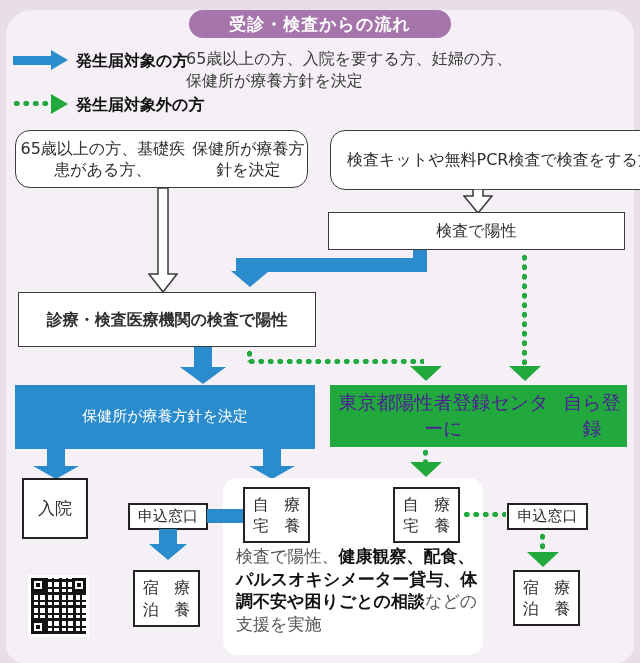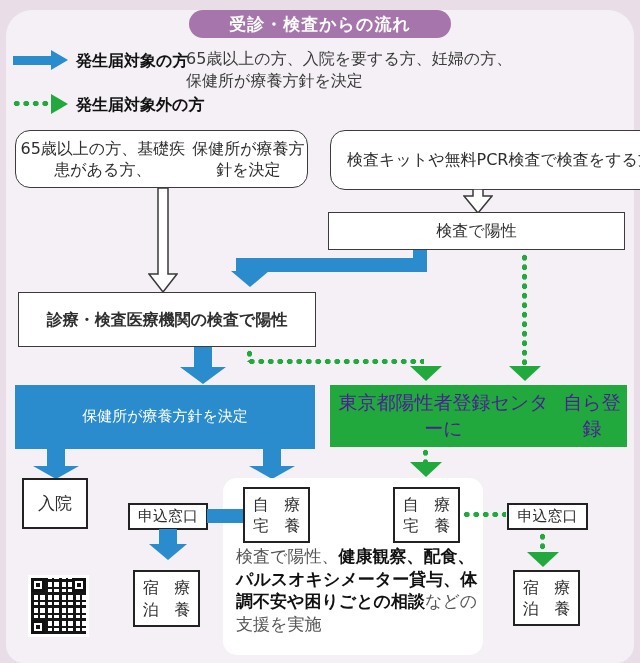--- a/index.html
+++ b/index.html
@@ -129,21 +129,21 @@
   <div class="bar" style="left:47px;top:449px;width:18px;height:17px;"></div>
   <div class="tri tri-down-blue squat" style="left:33px;top:466px;"></div>
   <div class="bar" style="left:263px;top:449px;width:18px;height:17px;"></div>
   <div class="tri tri-down-blue squat" style="left:249px;top:466px;"></div>
 
   <div class="gdot-v" style="left:422px;top:448px;height:14px;"></div>
   <div class="tri tri-down-green" style="left:410px;top:462px;"></div>
 
   <div class="white-card" style="left:223px;top:478px;width:260px;height:177px;"></div>
 
-  <div class="box small" style="left:22px;top:478px;width:66px;height:51px;font-size:17px;">
+  <div class="box small" style="left:22px;top:478px;width:66px;height:61px;font-size:17px;">
     <span>入院</span>
   </div>
 
   <div class="box small" style="left:128px;top:503px;width:80px;height:27px;font-size:15px;">
     <span>申込窓口</span>
   </div>
   <div class="bar" style="left:207px;top:509px;width:37px;height:14px;"></div>
 
   <div class="box small" style="left:243px;top:487px;width:67px;height:56px;">
     <span class="line">自宅</span>

